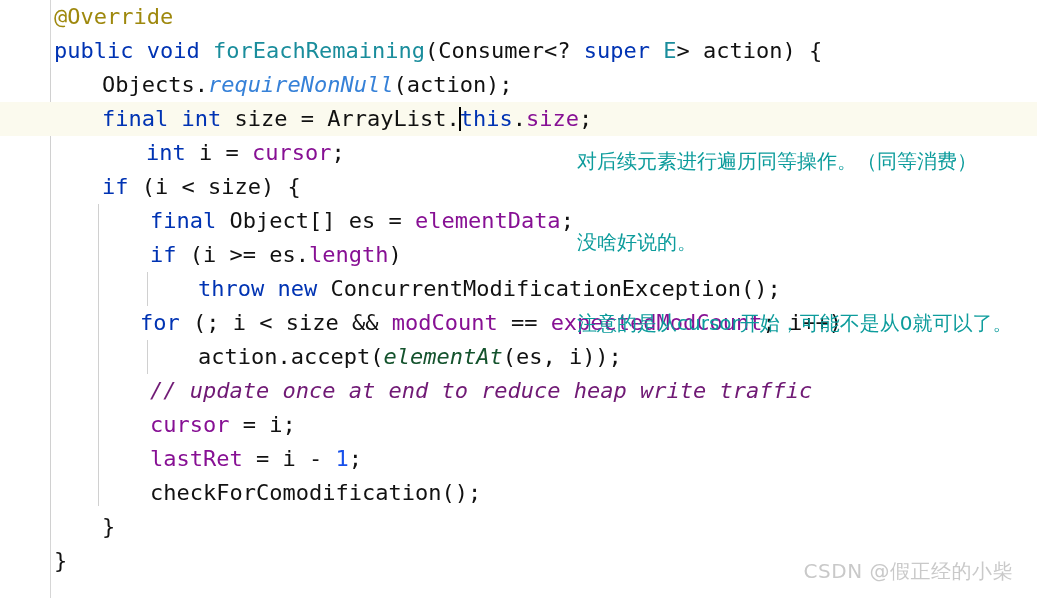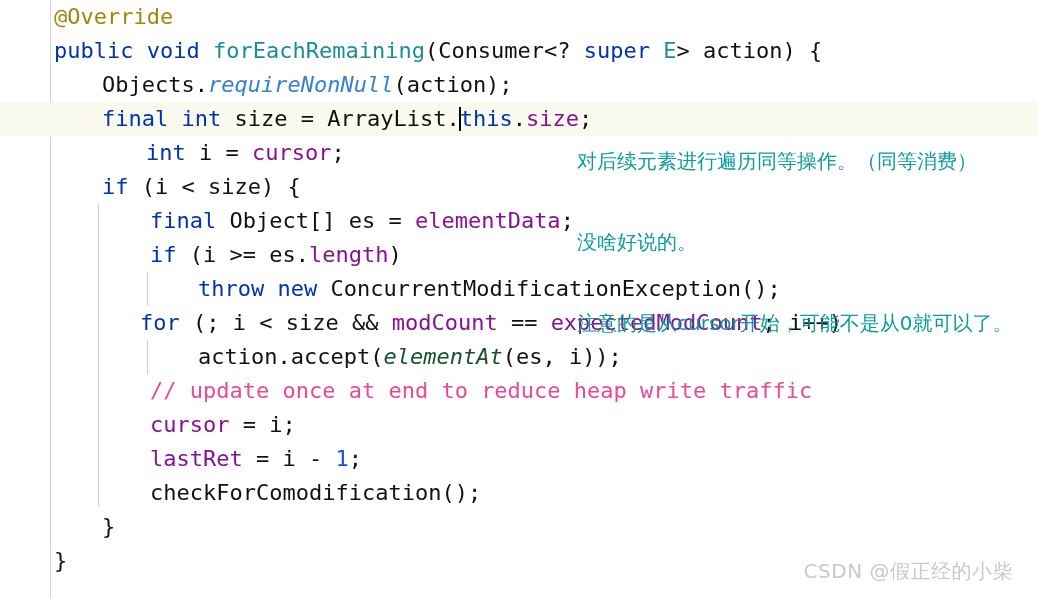--- a/index.html
+++ b/index.html
@@ -67,21 +67,21 @@
   }
 
   
   .kw       { color: #0033b3; }            
   .anno     { color: #9e880d; }            
   .type     { color: #1a8d9c; }            
   .field    { color: #871094; }            
   .static-m { color: #3681d8; font-style: italic; }  
   .static-i { color: #14532d; font-style: italic; }  
   .num      { color: #1750eb; }
-  .comment  { color: #ec4899; }
+  .comment  { color: #701a75; font-style: italic; }
   .plain    { color: #111111; }
 
   
   .caret {
     position: absolute;
     width: 2px;
     height: 24px;
     background: #000000;
     top: 5px;
   }

